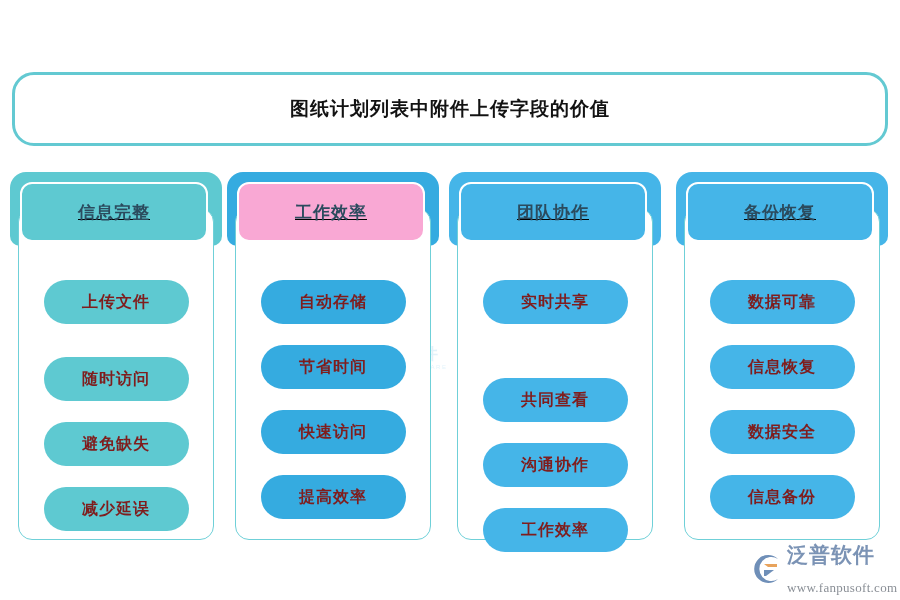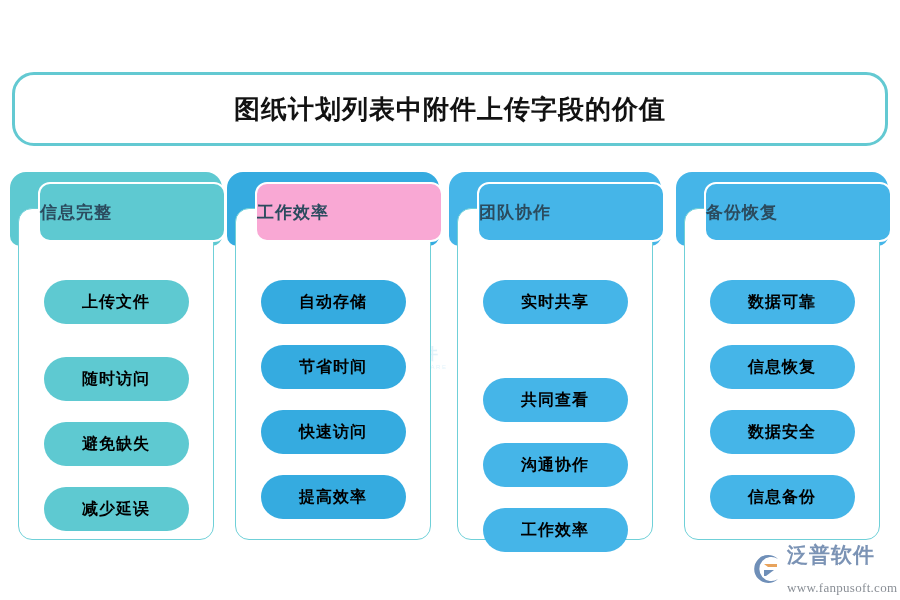--- a/index.html
+++ b/index.html
@@ -24,21 +24,21 @@
     height: 74px;
     box-sizing: border-box;
     border: 3px solid #63c9d2;
     border-radius: 22px;
     background: #ffffff;
     display: flex;
     align-items: center;
     justify-content: center;
   }
   #title-text {
-    font-size: 26px;
+    font-size: 19px;
     font-weight: bold;
     color: #121212;
     letter-spacing: 1px;
     white-space: nowrap;
   }
 
   
   #center-watermark {
     position: absolute;
     left: 340px;
@@ -107,30 +107,31 @@
     height: 332px;
     box-sizing: border-box;
     background: #ffffff;
     border: 1.5px solid #6fd0d8;
     border-radius: 14px;
   }
 
   
   .card-head {
     position: absolute;
-    left: 28px;
+    left: 10px;
     top: 12px;
     width: 188px;
     height: 60px;
     box-sizing: border-box;
     border: 2px solid #ffffff;
     border-radius: 12px;
     display: flex;
     align-items: center;
-    justify-content: flex-start;
+    justify-content: center;
+    text-decoration: underline;
   }
   .card-head-label {
     font-size: 17px;
     font-weight: bold;
     color: #2b4b5e;
     letter-spacing: 1px;
     white-space: nowrap;
   }
 
   
@@ -148,21 +149,21 @@
     width: 145px;
     height: 44px;
     border-radius: 22px;
     display: flex;
     align-items: center;
     justify-content: center;
   }
   .pill-label {
     font-size: 16px;
     font-weight: bold;
-    color: #000000;
+    color: #7f1d1d;
     letter-spacing: 1px;
     white-space: nowrap;
   }
 
   
   #brand-logo {
     position: absolute;
     left: 752px;
     top: 546px;
     width: 140px;

